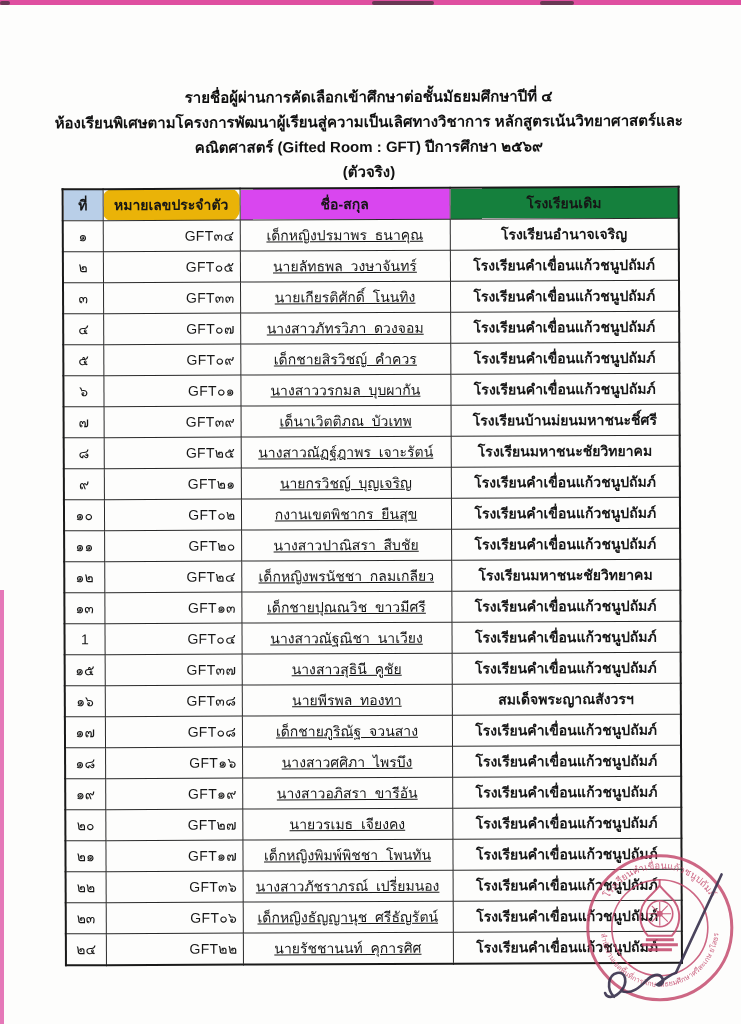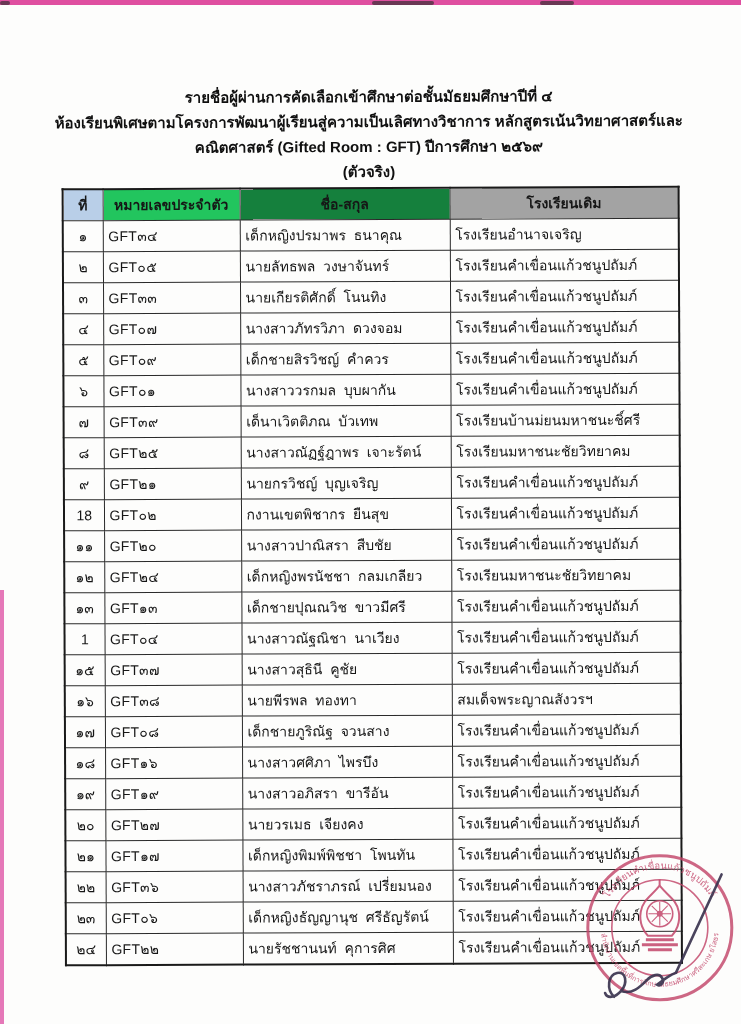--- a/index.html
+++ b/index.html
@@ -36,23 +36,23 @@
   .student-table th,.student-table td{
     border:1px solid #2a2a2a;
     height:30px;padding:0 5px;overflow:hidden;
   }
   .student-table th{font-weight:bold;font-size:14px;text-align:center;}
   .col-no{width:40px;}
   .col-id{width:137px;}
   .col-name{width:210px;}
   .col-school{width:229px;}
   td.cell-no{text-align:center;}
-  td.cell-id{text-align:left;letter-spacing:.3px;}
-  td.cell-name{text-align:left;white-space:pre;}
-  td.cell-school{text-align:left;}
+  td.cell-id{text-align:right;letter-spacing:.3px;}
+  td.cell-name{text-align:center;white-space:pre;text-decoration:underline;}
+  td.cell-school{text-align:center;font-weight:bold;}
 
   .stamp-wrap{position:absolute;left:582px;top:851px;width:152px;height:156px;}
   .stamp-wrap svg{display:block;}
   .signature-wrap{position:absolute;left:560px;top:840px;width:181px;height:180px;pointer-events:none;}
 </style>
 </head>
 <body style="--stamp-color: #c2466a; --sig-ink: #3b3550;">
 
 <div class="sheet">
   <div class="scan-strip-top"></div>
@@ -73,23 +73,23 @@
     <table class="student-table">
       <colgroup>
         <col class="col-no">
           <col class="col-id">
           <col class="col-name">
           <col class="col-school">
       </colgroup>
       <thead>
         <tr>
           <th style="background: rgb(185, 207, 232);">ที่</th>
-          <th style="background: #22c55e;">หมายเลขประจำตัว</th>
-          <th style="background: #15803d;">ชื่อ-สกุล</th>
-          <th style="background: #a3a3a3;">โรงเรียนเดิม</th>
+          <th style="background: #eab308; border-radius: 10px;">หมายเลขประจำตัว</th>
+          <th style="background: #d946ef;">ชื่อ-สกุล</th>
+          <th style="background: #15803d;">โรงเรียนเดิม</th>
         </tr>
       </thead>
       <tbody>
           <tr>
         <td class="cell-no">๑</td>
         <td class="cell-id">GFT๓๔</td>
         <td class="cell-name">เด็กหญิงปรมาพร  ธนาคุณ</td>
         <td class="cell-school">โรงเรียนอำนาจเจริญ</td>
       </tr>
           <tr>
@@ -134,21 +134,21 @@
         <td class="cell-name">นางสาวณัฏฐ์ฎาพร  เจาะรัตน์</td>
         <td class="cell-school">โรงเรียนมหาชนะชัยวิทยาคม</td>
       </tr>
           <tr>
         <td class="cell-no">๙</td>
         <td class="cell-id">GFT๒๑</td>
         <td class="cell-name">นายกรวิชญ์  บุญเจริญ</td>
         <td class="cell-school">โรงเรียนคำเขื่อนแก้วชนูปถัมภ์</td>
       </tr>
           <tr>
-        <td class="cell-no">18</td>
+        <td class="cell-no">๑๐</td>
         <td class="cell-id">GFT๐๒</td>
         <td class="cell-name">กงานเขตพิชากร  ยืนสุข</td>
         <td class="cell-school">โรงเรียนคำเขื่อนแก้วชนูปถัมภ์</td>
       </tr>
           <tr>
         <td class="cell-no">๑๑</td>
         <td class="cell-id">GFT๒๐</td>
         <td class="cell-name">นางสาวปาณิสรา  สืบชัย</td>
         <td class="cell-school">โรงเรียนคำเขื่อนแก้วชนูปถัมภ์</td>
       </tr>

